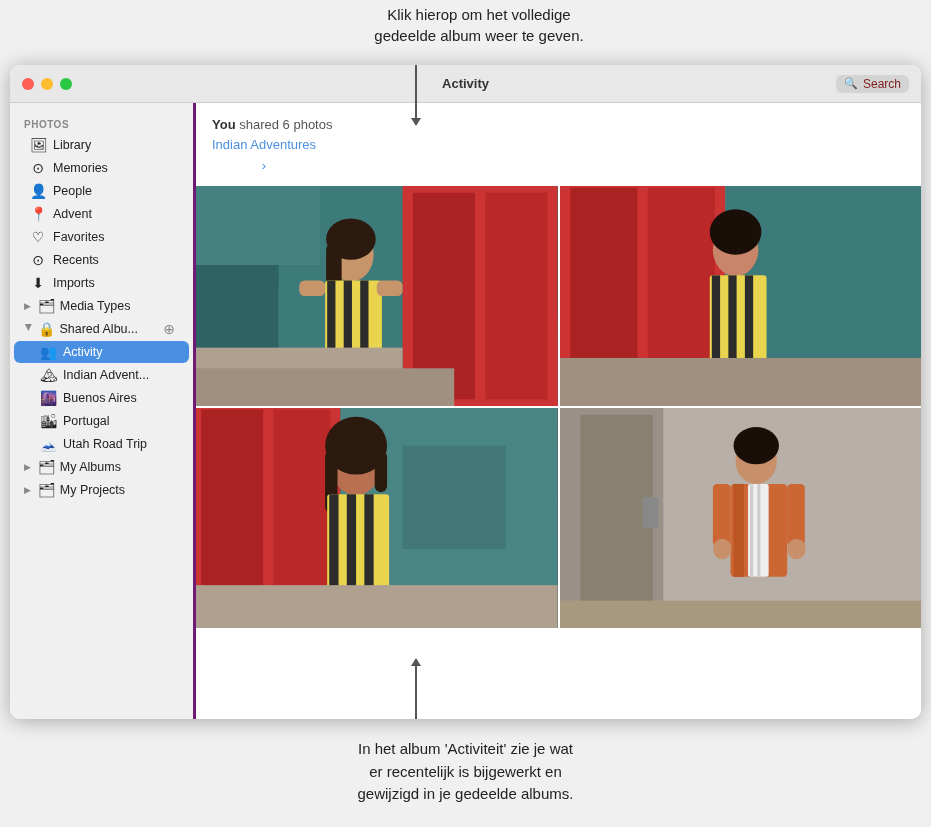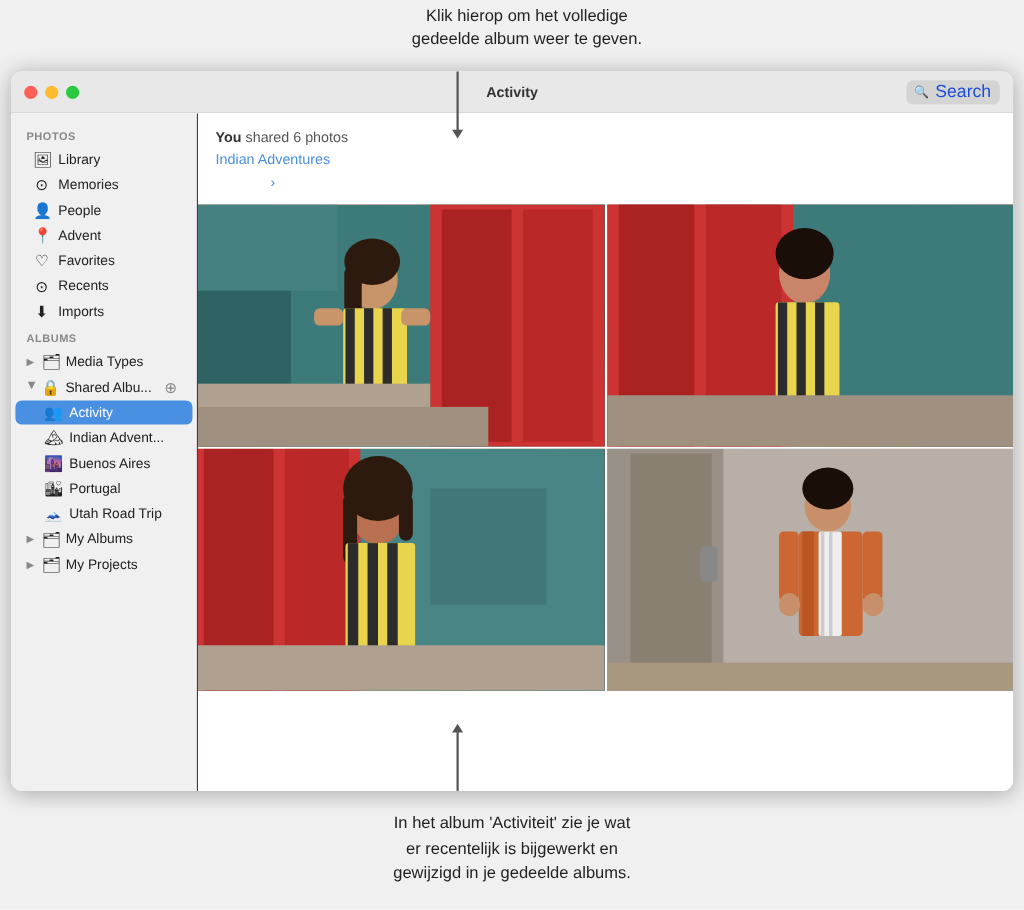--- a/index.html
+++ b/index.html
@@ -147,36 +147,36 @@
       background: #d4d4d4;
       border-radius: 6px;
       padding: 2px 8px;
       gap: 5px;
     }
     .search-icon-small {
       color: #777;
       font-size: 11px;
     }
     .search-placeholder {
-      font-size: 16px;
-      color: #1d4ed8;
+      font-size: 12px;
+      color: #7f1d1d;
     }
 
     
     .app-body {
       display: flex;
       flex: 1;
       overflow: hidden;
     }
 
     
     .sidebar {
-      width: 170px;
+      width: 186px;
       background: #f0f0f0;
-      border-right: 1px solid #701a75;
+      border-right: 3px solid #701a75;
       overflow-y: auto;
       flex-shrink: 0;
       padding: 8px 0;
     }
 
     .sidebar-section-label {
       font-size: 10px;
       font-weight: 700;
       color: #888;
       text-transform: uppercase;
@@ -357,21 +357,20 @@
       </div>
       <div class="sidebar-item">
         <span class="item-icon">⊙</span>
         <span>Recents</span>
       </div>
       <div class="sidebar-item">
         <span class="item-icon">⬇</span>
         <span>Imports</span>
       </div>
 
-      <div class="sidebar-section-label">Albums</div>
 
       <div class="sidebar-expandable">
         <span class="expand-arrow">▶</span>
         <span class="folder-icon">🗂</span>
         <span>Media Types</span>
       </div>
 
       <div class="sidebar-expandable">
         <span class="expand-arrow open">▶</span>
         <span class="folder-icon">🔒</span>

